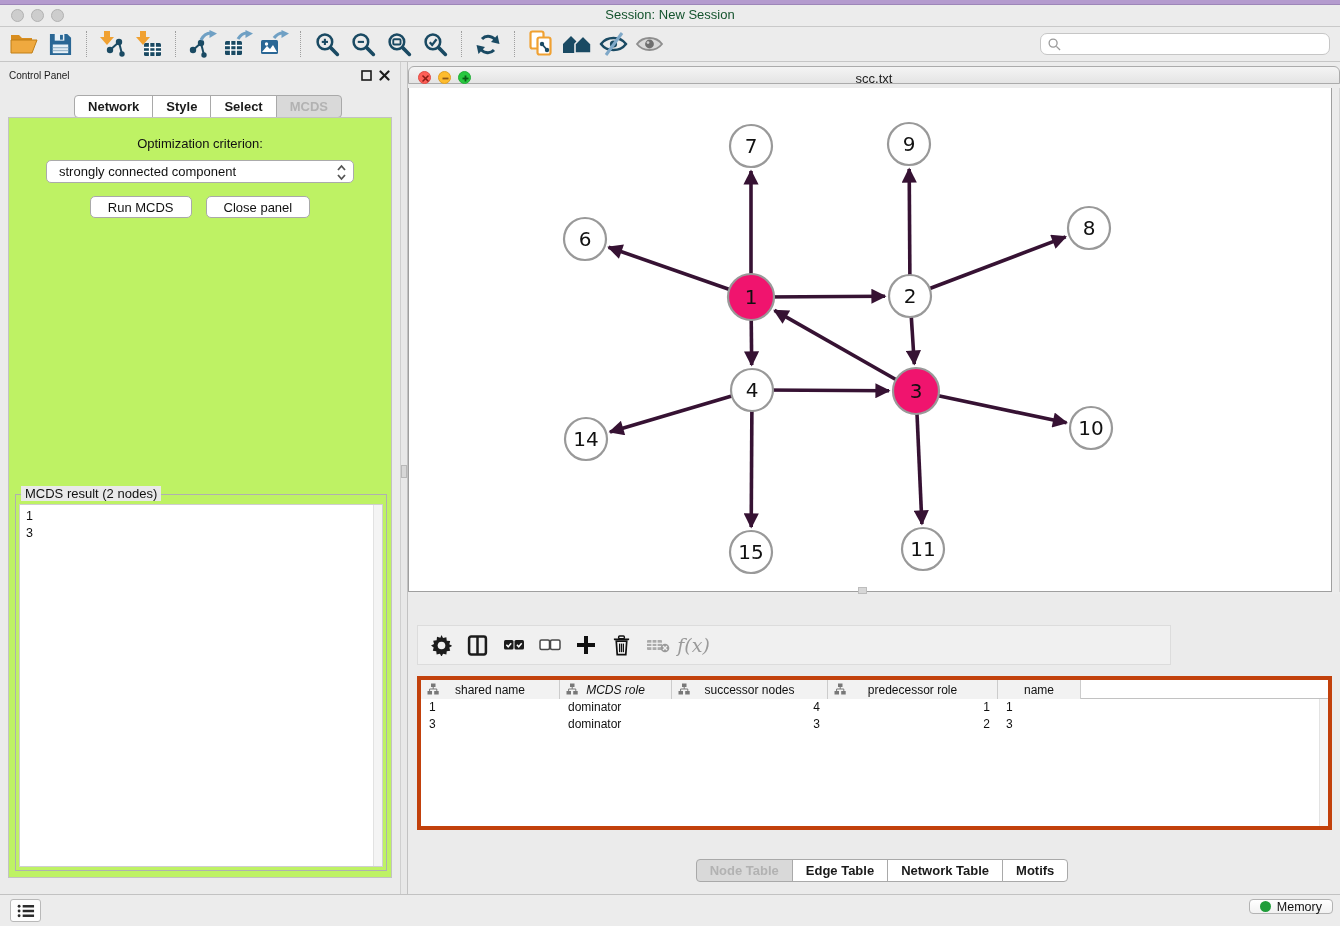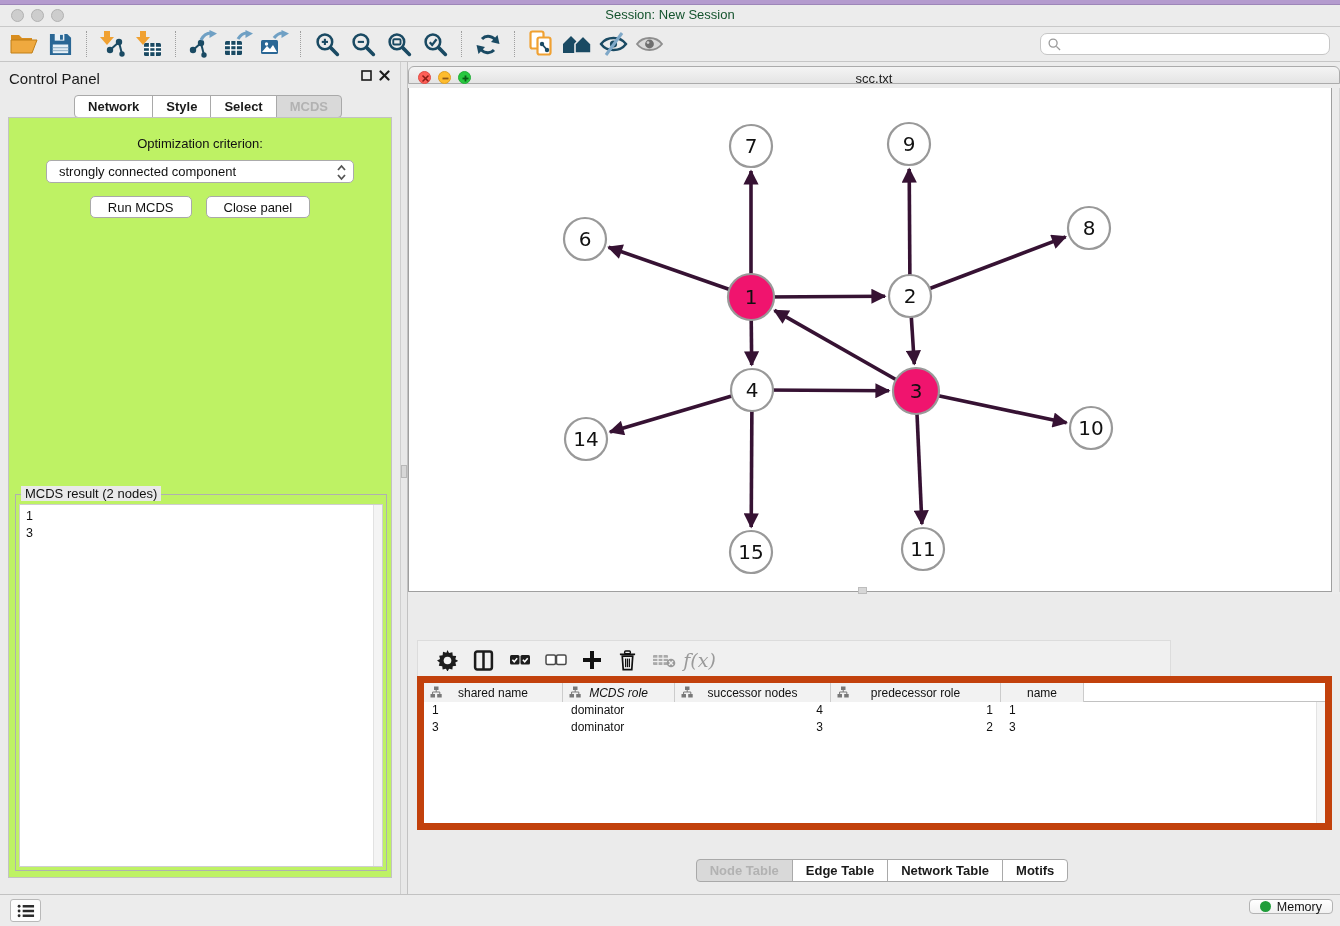--- a/index.html
+++ b/index.html
@@ -16,21 +16,21 @@
   
   #toolbar { position:absolute; left:0; top:27px; width:1340px; height:35px; background:#ececec; border-bottom:1px solid #c6c6c6; display:flex; align-items:center; padding-left:6px; }
   .tbi { width:36px; height:30px; display:flex; align-items:center; justify-content:center; flex:0 0 auto; }
   .tbsep { width:1px; height:26px; border-left:1px dotted #9f9f9f; margin:0 8px; flex:0 0 auto; }
   #search-wrap { position:absolute; right:10px; top:6px; width:290px; height:22px; background:#fff; border:1px solid #c6c6c6; border-radius:7px; display:flex; align-items:center; padding:0 7px; }
   #search-wrap input { border:none; outline:none; flex:1; font-size:12px; background:transparent; margin-left:5px; }
 
   
   #control-panel { position:absolute; left:0; top:62px; width:400px; height:832px; background:#ebebeb; }
   .panel-header { position:relative; height:30px; }
-  .panel-header .ptitle { position:absolute; left:9px; top:8px; font-size:15px; color:#1a1a1a; }
+  .panel-header .ptitle { position:absolute; left:9px; top:8px; font-size:10px; color:#1a1a1a; }
   .ph-icons { position:absolute; right:10px; top:8px; display:flex; gap:7px; }
   .segrow { position:absolute; left:0; top:33px; width:100%; display:flex; justify-content:center; }
   .seg-tab { background:#fff; border:1px solid #a9a9a9; margin-left:-1px; padding:3px 13px; font-size:13px; font-weight:600; color:#1a1a1a; }
   .seg-tab:first-child { border-radius:4px 0 0 4px; margin-left:16px; }
   .seg-tab:last-child { border-radius:0 4px 4px 0; }
   .seg-tab.active { background:#d9d9d9; color:#b2b2b2; }
   #cp-box { position:absolute; left:8px; top:55px; width:384px; height:761px; background:#bef264; border:1px solid #c2c2c2; }
   #opt-label { margin-top:18px; text-align:center; font-size:13px; color:#111; }
   #criterion { position:relative; margin:9px auto 0 auto; width:308px; height:23px; background:#fff; border:1px solid #ababab; border-radius:5px; font-size:13px; color:#111; display:flex; align-items:center; padding-left:12px; }
   #criterion .stepper { position:absolute; right:6px; top:2px; }
@@ -50,24 +50,24 @@
   #net-window { position:absolute; left:408px; top:66px; width:932px; height:526px; }
   #net-titlebar { position:absolute; left:0; top:0; width:100%; height:18px; background:linear-gradient(#f4f4f4,#e4e4e4); border:1px solid #ababab; border-radius:6px 6px 0 0; }
   #net-titlebar .title { position:absolute; width:100%; text-align:center; top:4px; font-size:13px; color:#1a1a1a; }
   .tl2 { position:absolute; top:4px; width:13px; height:13px; border-radius:50%; }
   #net-canvas { position:absolute; left:0; top:22px; right:8px; bottom:0; background:#fff; border:1px solid #9f9f9f; border-top:none; }
   #net-right-track { position:absolute; right:0; top:22px; width:8px; bottom:0; background:#ececec; border-right:1px solid #d5d5d5; }
   #graph-svg { width:100%; height:100%; display:block; }
 
   
   #table-panel { position:absolute; left:408px; top:594px; width:932px; height:300px; background:#ebebeb; }
-  #tp-toolbar { position:absolute; left:9px; top:31px; width:754px; height:40px; background:#f0f0f0; border:1px solid #dcdcdc; display:flex; align-items:center; padding-left:16px; gap:9px;margin-top:15px; }
+  #tp-toolbar { position:absolute; left:9px; top:31px; width:754px; height:40px; background:#f0f0f0; border:1px solid #dcdcdc; display:flex; align-items:center; padding-left:10px; gap:9px; }
   .tpi { width:27px; height:26px; display:flex; align-items:center; justify-content:center; }
   .fx { font-family:"DejaVu Serif", serif; font-style:italic; font-size:19px; color:#9a9a9a; }
-  #node-table { position:absolute; left:9px; top:82px; width:915px; height:154px; background:#fff; border:7px solid #c2410c; }
+  #node-table { position:absolute; left:9px; top:82px; width:915px; height:154px; background:#fff; border:4px solid #c2410c; }
   #nt-header { display:flex; height:19px; border-bottom:1px solid #c2c2c2; }
   .th { position:relative; height:19px; background:#f2f2f2; border-right:1px solid #cccccc; font-size:12px; color:#111; display:flex; align-items:center; justify-content:center; }
   .th .sort-ico { position:absolute; left:6px; top:3px; }
   .tr { display:flex; height:17px; font-size:12px; color:#111; }
   .td { padding:1px 8px 0 8px; overflow:hidden; white-space:nowrap; }
   #nt-scroll { position:absolute; right:0; top:19px; bottom:0; width:9px; background:#f5f5f5; border-left:1px solid #e3e3e3; }
   #tp-tabs { position:absolute; left:0; top:265px; width:100%; display:flex; justify-content:center; }
 
   
   #statusbar { position:absolute; left:0; top:894px; width:1340px; height:32px; background:#ececec; border-top:1px solid #c2c2c2; }

